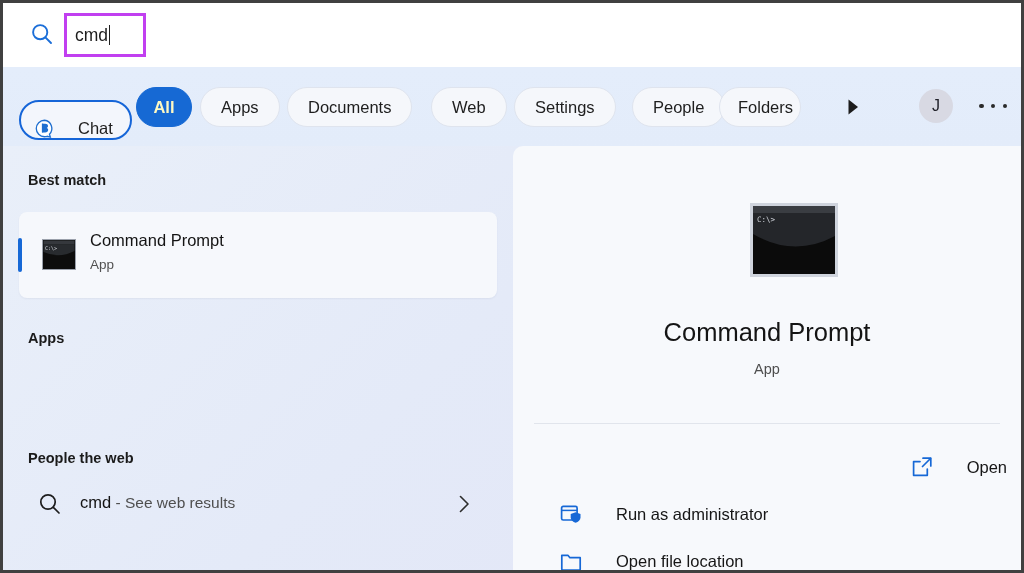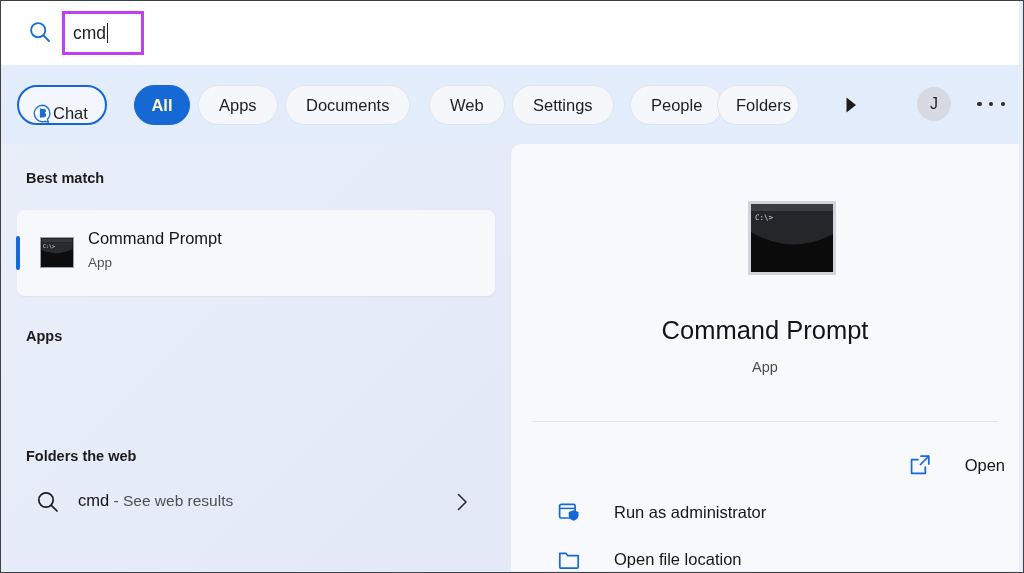--- a/index.html
+++ b/index.html
@@ -9,21 +9,21 @@
     height: 573px;
     overflow: hidden;
     font-family: "Liberation Sans", sans-serif;
   }
 
   #screen {
     position: relative;
     width: 1024px;
     height: 573px;
     background: #e7eefa;
-    border: 1px solid #404040;
+    border: 3px solid #404040;
     overflow: hidden;
   }
 
   
   #searchbar {
     position: absolute;
     left: 0; top: 0;
     width: 1018px;
     height: 64px;
     background: #ffffff;
@@ -86,21 +86,22 @@
     color: #1e1e1e;
     background: #f5f7fb;
     border: 1px solid #dfe4ee;
     white-space: nowrap;
     padding: 0 20px;
   }
   .chip.chat {
     border: 2px solid #1565d8;
     background: #f3f6fc;
     padding: 16px 17px 0 13px;
-    gap: 0;
+    gap: 23px;
+    margin-top: 13px;
   }
   .chip.active {
     background: #1669d4;
     border: 1px solid #1669d4;
     color: #fef9c3;
     font-weight: bold;
   }
   #chip-folders { overflow: hidden; }
 
   #scroll-arrow {
@@ -357,21 +358,21 @@
           <path d="M1.5 5.5 H32.5 V12 Q17 20 1.5 13 Z" fill="#2e3136" opacity="0.85"></path>
           <text x="3" y="11" font-family="DejaVu Sans Mono, monospace" font-size="5" fill="#d8dbe0">C:\&gt;</text>
         </svg>
         <div id="best-title">Command Prompt</div>
         <div id="best-sub">App</div>
       </div>
 
       <div class="section-header" id="hdr-apps">Apps</div>
 
 
-      <div class="section-header" id="hdr-web">Folders the web</div>
+      <div class="section-header" id="hdr-web">People the web</div>
 
       <div class="result-row" id="row-web">
         <svg class="row-icon" viewBox="0 0 27 26">
           <circle cx="11" cy="11" r="7.2" fill="none" stroke="#1d1d1d" stroke-width="1.7"></circle>
           <line x1="16.3" y1="16.3" x2="22" y2="22" stroke="#1d1d1d" stroke-width="1.7" stroke-linecap="round"></line>
         </svg>
         <div class="row-label"><span>cmd</span><span class="muted"> - See web results</span></div>
         <svg class="chevron" viewBox="0 0 11 18">
           <path d="M1.5 1.5 L9 9 L1.5 16.5" fill="none" stroke="#2c2c2c" stroke-width="1.6" stroke-linecap="round" stroke-linejoin="round"></path>
         </svg>

